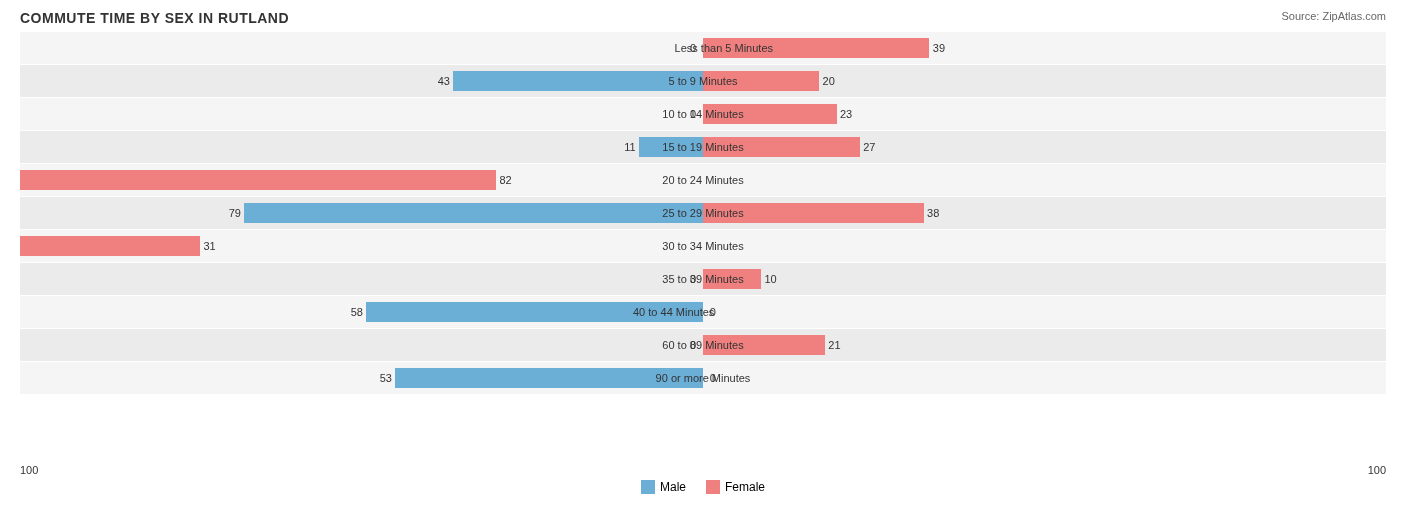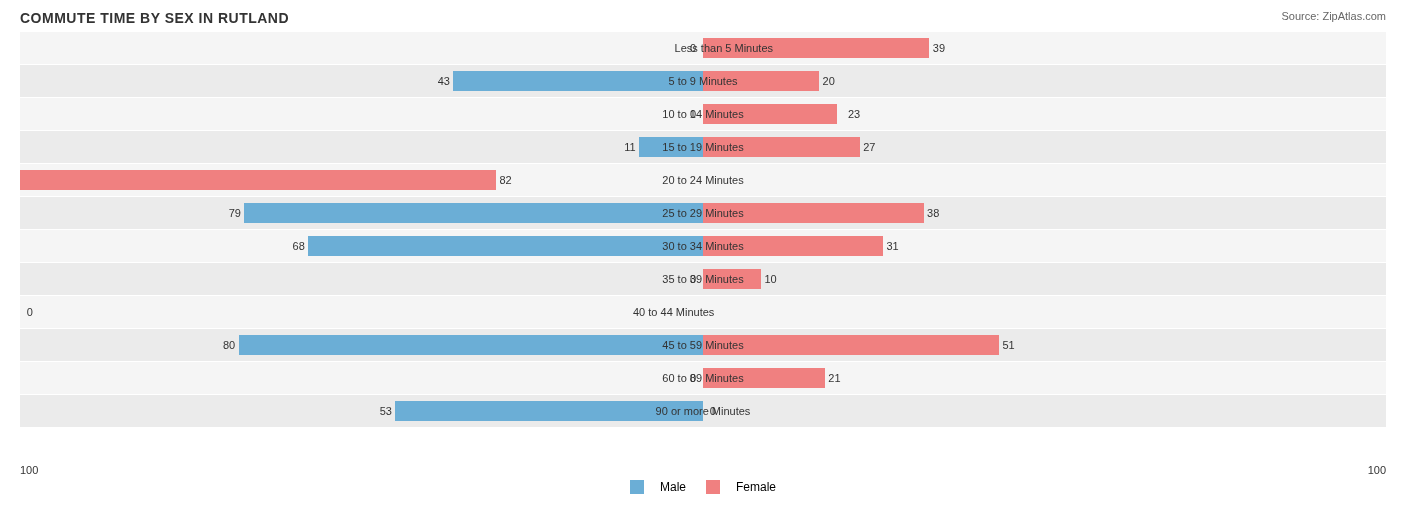--- a/index.html
+++ b/index.html
@@ -103,21 +103,21 @@
       display: flex;
       justify-content: center;
       align-items: center;
       gap: 20px;
       margin-top: 4px;
       font-size: 12px;
     }
     .legend-item {
       display: flex;
       align-items: center;
-      gap: 16px;
+      gap: 5px;
     }
     .legend-box {
       width: 14px;
       height: 14px;
     }
     .axis-labels {
       display: flex;
       justify-content: space-between;
       font-size: 11px;
       color: #333;
@@ -154,21 +154,21 @@
           <div class="value-female" style="left: 17.5%;">20</div>
         </div>
       </div>
       <div class="row">
         <div class="left-section">
           <div class="value-male" style="right: 1%;">0</div>
         </div>
         <div style="position: absolute; left: 50%; transform: translateX(-50%); font-size: 11px; color: rgb(51, 51, 51); white-space: nowrap; z-index: 10; text-align: center; width: 140px;">10 to 14 Minutes</div>
         <div class="right-section">
           <div class="bar-female" style="width: 19.55%;"></div>
-          <div class="value-female" style="left: 20.05%; margin-left: 8px;">23</div>
+          <div class="value-female" style="left: 20.05%;">23</div>
         </div>
       </div>
       <div class="row">
         <div class="left-section">
           <div class="bar-male" style="width: 9.35%;"></div>
           <div class="value-male" style="right: 9.85%;">11</div>
         </div>
         <div style="position: absolute; left: 50%; transform: translateX(-50%); font-size: 11px; color: rgb(51, 51, 51); white-space: nowrap; z-index: 10; text-align: center; width: 140px;">15 to 19 Minutes</div>
         <div class="right-section">
           <div class="bar-female" style="width: 22.95%;"></div>
@@ -187,55 +187,44 @@
           <div class="bar-male" style="width: 67.15%;"></div>
           <div class="value-male" style="right: 67.65%; margin-left: 22px;">79</div>
         </div>
         <div style="position: absolute; left: 50%; transform: translateX(-50%); font-size: 11px; color: rgb(51, 51, 51); white-space: nowrap; z-index: 10; text-align: center; width: 140px;">25 to 29 Minutes</div>
         <div class="right-section">
           <div class="bar-female" style="width: 32.3%;"></div>
           <div class="value-female" style="left: 32.8%;">38</div>
         </div>
       </div>
       <div class="row">
-        <div class="left-section">
-          <div class="bar-male" style="width: 57.8%;"></div>
-          <div class="value-male" style="right: 58.3%;">68</div>
-        </div>
         <div style="position: absolute; left: 50%; transform: translateX(-50%); font-size: 11px; color: rgb(51, 51, 51); white-space: nowrap; z-index: 10; text-align: center; width: 140px;">30 to 34 Minutes</div>
         <div class="right-section">
           <div class="bar-female" style="width: 26.35%;"></div>
           <div class="value-female" style="left: 26.85%;">31</div>
         </div>
       </div>
       <div class="row">
         <div class="left-section">
           <div class="value-male" style="right: 1%;">0</div>
         </div>
         <div style="position: absolute; left: 50%; transform: translateX(-50%); font-size: 11px; color: rgb(51, 51, 51); white-space: nowrap; z-index: 10; text-align: center; width: 140px;">35 to 39 Minutes</div>
         <div class="right-section">
           <div class="bar-female" style="width: 8.5%;"></div>
           <div class="value-female" style="left: 9%;">10</div>
         </div>
       </div>
       <div class="row">
+        <div class="left-section">
+          <div class="bar-male" style="width: 49.3%;"></div>
+          <div class="value-male" style="right: 49.8%;">58</div>
+        </div>
         <div style="position: absolute; left: 50%; transform: translateX(-50%); font-size: 11px; color: rgb(51, 51, 51); white-space: nowrap; z-index: 10; text-align: left; width: 140px;">40 to 44 Minutes</div>
         <div class="right-section">
           <div class="value-female" style="left: 1%;">0</div>
-        </div>
-      </div>
-      <div class="row">
-        <div class="left-section">
-          <div class="bar-male" style="width: 68%;"></div>
-          <div class="value-male" style="right: 68.5%;">80</div>
-        </div>
-        <div style="position: absolute; left: 50%; transform: translateX(-50%); font-size: 11px; color: rgb(51, 51, 51); white-space: nowrap; z-index: 10; text-align: center; width: 140px;">45 to 59 Minutes</div>
-        <div class="right-section">
-          <div class="bar-female" style="width: 43.35%;"></div>
-          <div class="value-female" style="left: 43.85%;">51</div>
         </div>
       </div>
       <div class="row">
         <div class="left-section">
           <div class="value-male" style="right: 1%;">0</div>
         </div>
         <div style="position: absolute; left: 50%; transform: translateX(-50%); font-size: 11px; color: rgb(51, 51, 51); white-space: nowrap; z-index: 10; text-align: center; width: 140px;">60 to 89 Minutes</div>
         <div class="right-section">
           <div class="bar-female" style="width: 17.85%;"></div>
           <div class="value-female" style="left: 18.35%; text-align: center;">21</div>

